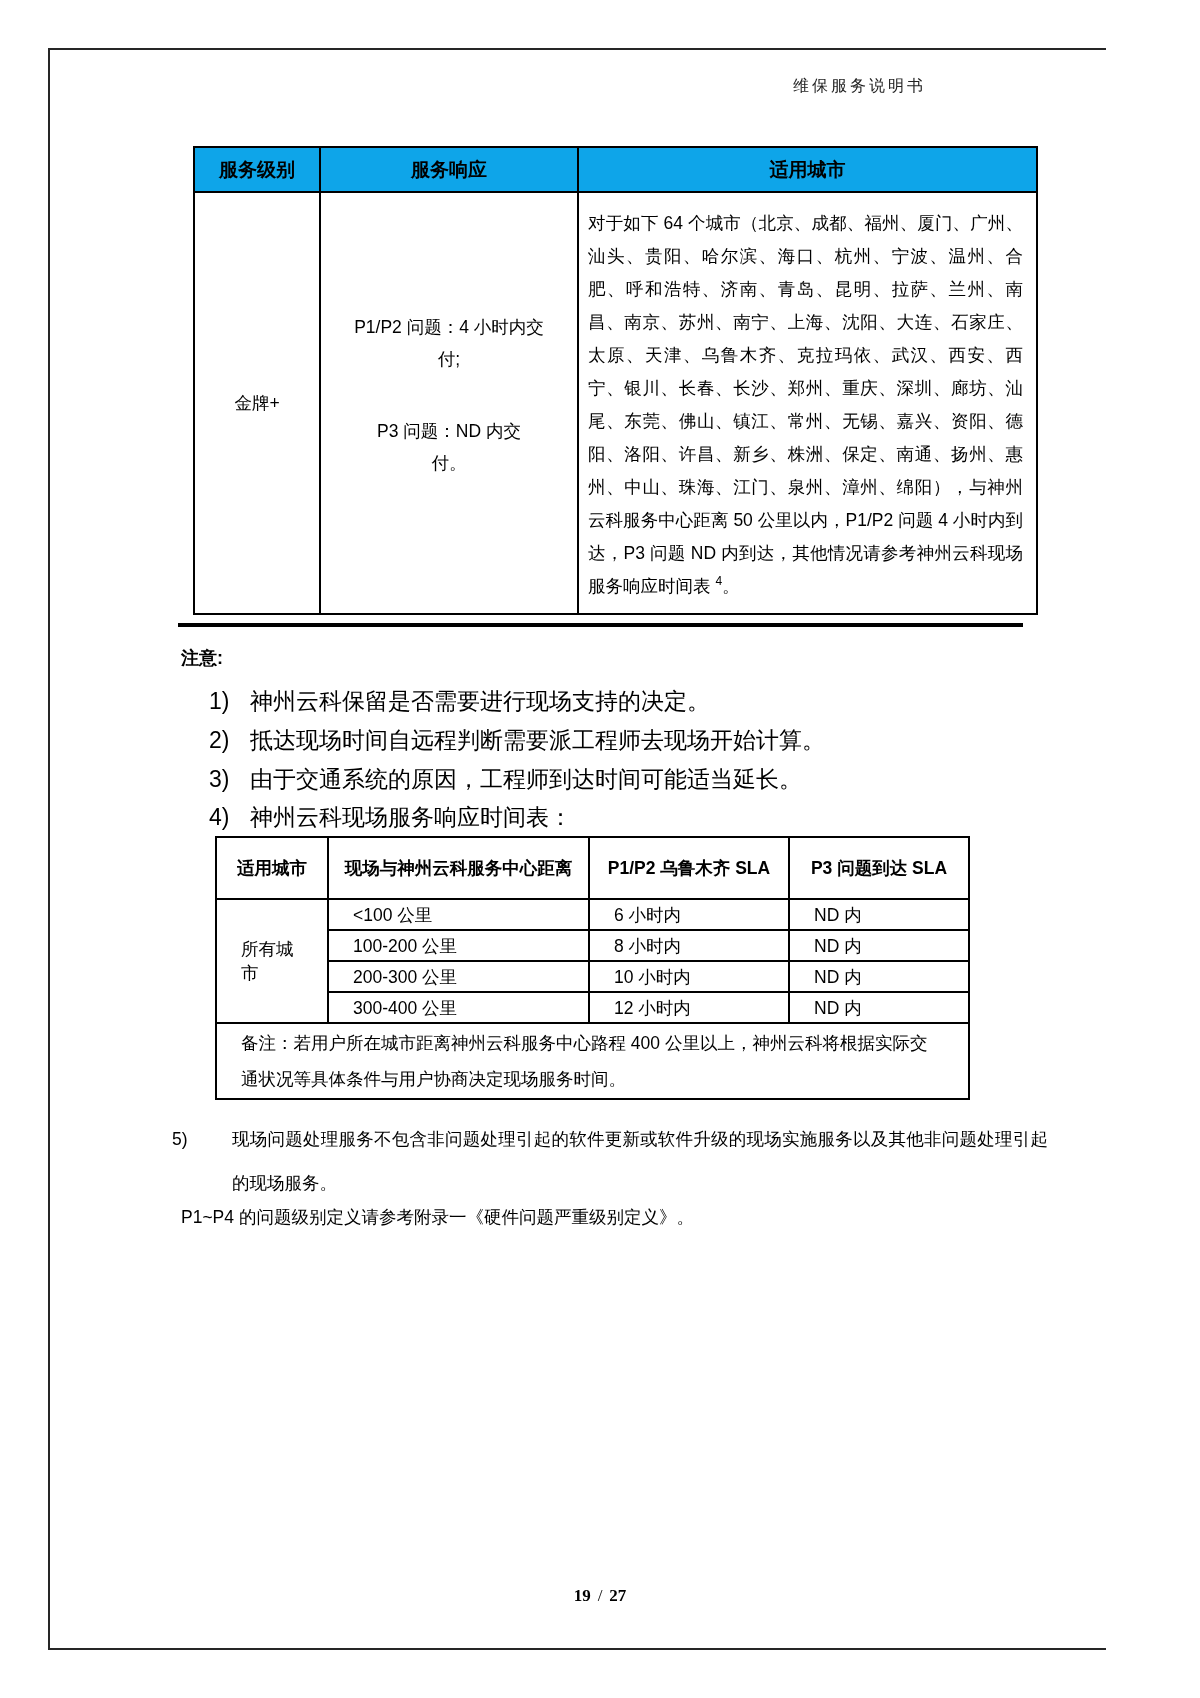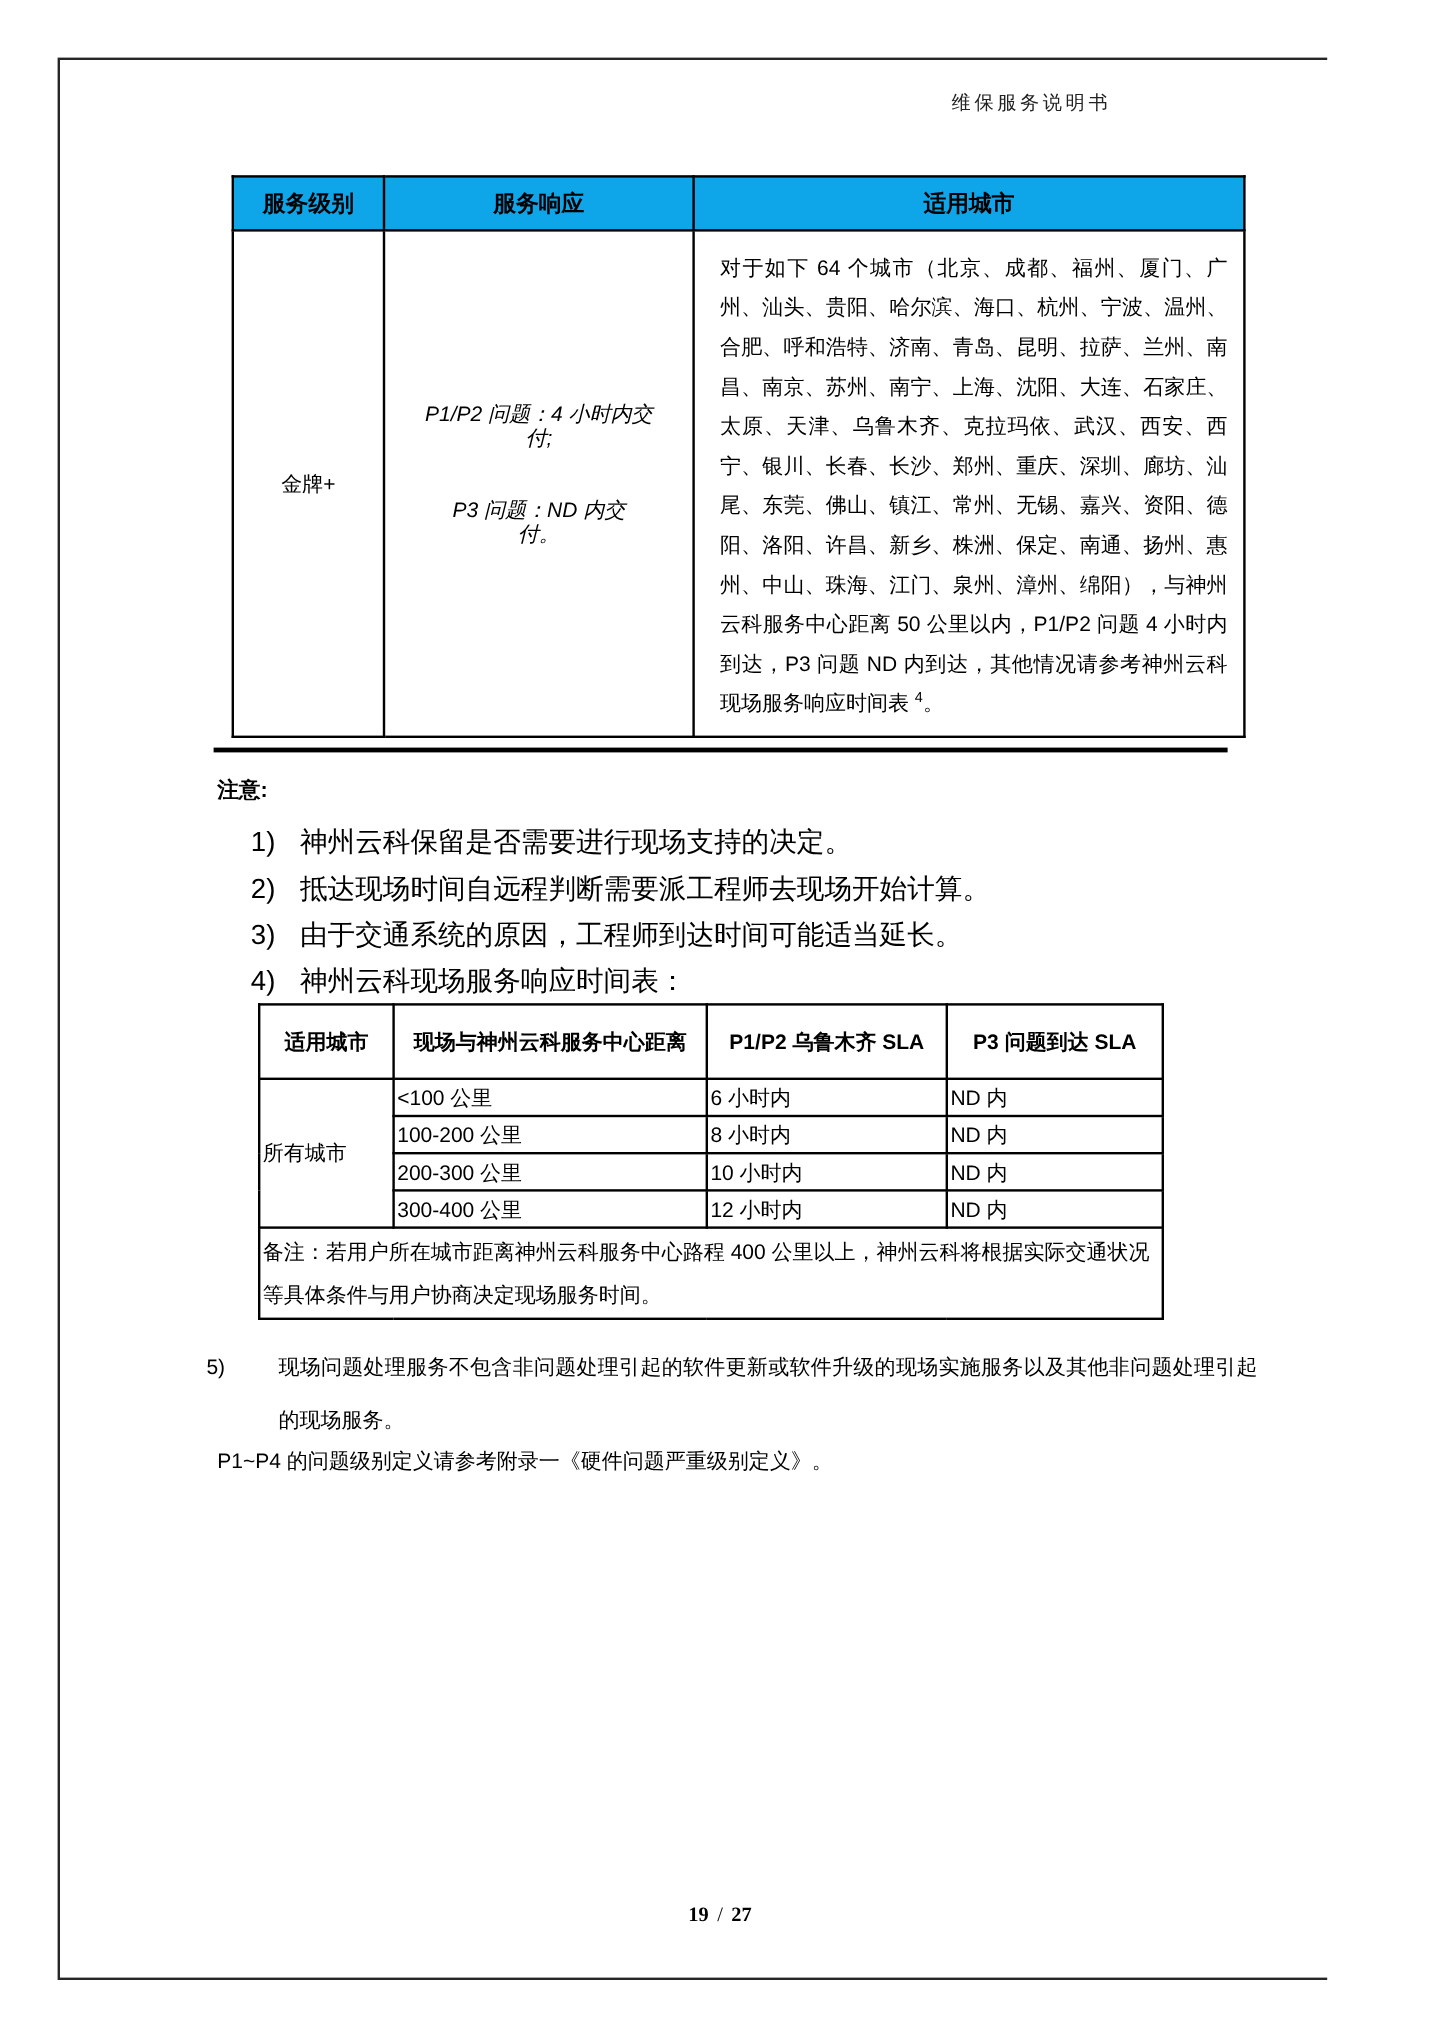--- a/index.html
+++ b/index.html
@@ -21,45 +21,45 @@
     position:absolute;left:193px;top:146px;width:843px;
     border-collapse:collapse;table-layout:fixed;
   }
   table.t1 th,table.t1 td{border:2px solid #000;}
   table.t1 th{
     height:43px;background:#0ea5e9;font-size:19px;font-weight:bold;
     text-align:center;vertical-align:middle;padding:0;
   }
   table.t1 td{font-size:17.5px;vertical-align:middle;}
   td.t1-level{text-align:center;}
-  td.t1-response{text-align:center;line-height:20px;padding:0 24px;font-style:italic;}
+  td.t1-response{text-align:center;line-height:32px;padding:0 24px;}
   td.t1-response p{margin:0 0 40px 0;}
   td.t1-response p:last-child{margin:16px;}
   td.t1-cities{
-    vertical-align:top;padding:14px 13px 10px 21px;
+    vertical-align:top;padding:14px 13px 10px 9px;
     text-align:justify;line-height:33px;height:380px;
   }
   td.t1-cities sup{font-size:12px;line-height:0;}
   
   .divider{position:absolute;left:178px;top:623px;width:845px;height:4px;background:#000;}
   .notes-title{position:absolute;left:181px;top:646px;font-size:18px;font-weight:bold;}
   .note-item{position:absolute;left:169px;width:870px;font-size:23px;margin-left:40px;}
   .note-item .num{display:inline-block;width:41px;}
   .n1{top:686px;} .n2{top:725px;} .n3{top:764px;} .n4{top:802px;}
   
   table.t2{
     position:absolute;left:215px;top:836px;width:753px;
     border-collapse:collapse;table-layout:fixed;
   }
   table.t2 th,table.t2 td{border:2px solid #000;font-size:17.5px;}
   table.t2 th{
     height:60px;font-weight:bold;text-align:center;vertical-align:middle;
     padding:0 14px;line-height:27px;background:#fff;
   }
-  table.t2 td{height:27px;padding:1px 2px;text-align:left;vertical-align:middle;}
+  table.t2 td{height:27px;padding:1px 24px;text-align:left;vertical-align:middle;}
   td.t2-label{text-align:center;vertical-align:middle;}
   td.t2-remark{padding:5px 12px;line-height:36px;text-align:justify;}
   
   .note5{position:absolute;left:172px;top:1117px;width:880px;font-size:17.5px;line-height:44px;display:flex;}
   .note5 .num{flex:0 0 60px;}
   .note5 .txt{flex:0 0 816px;text-align:justify;}
   .p1p4{position:absolute;left:181px;top:1205px;font-size:17.5px;}
   
   .footer{
     position:absolute;left:0;top:1586px;width:1200px;text-align:center;

